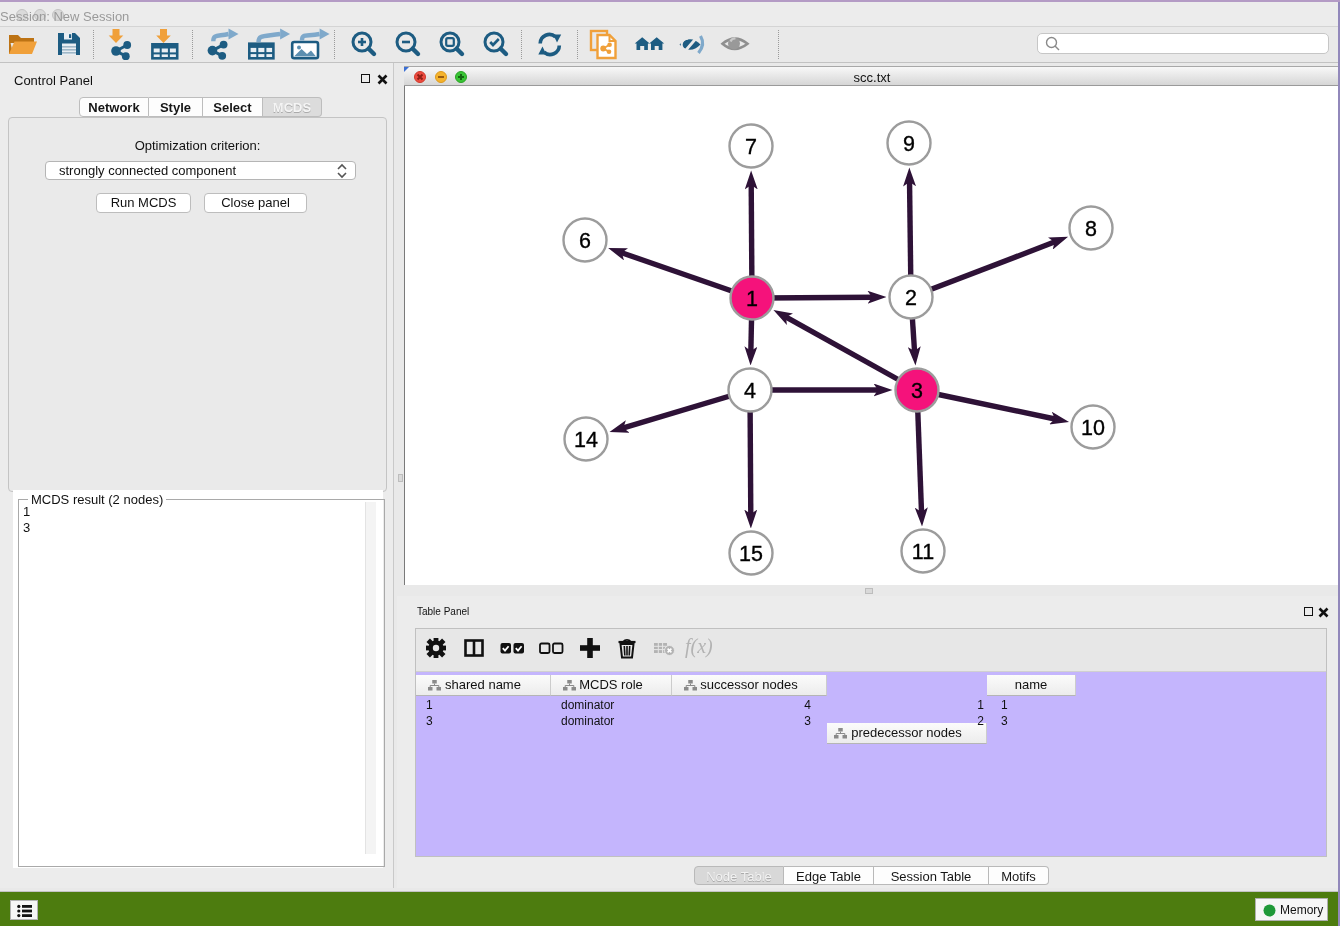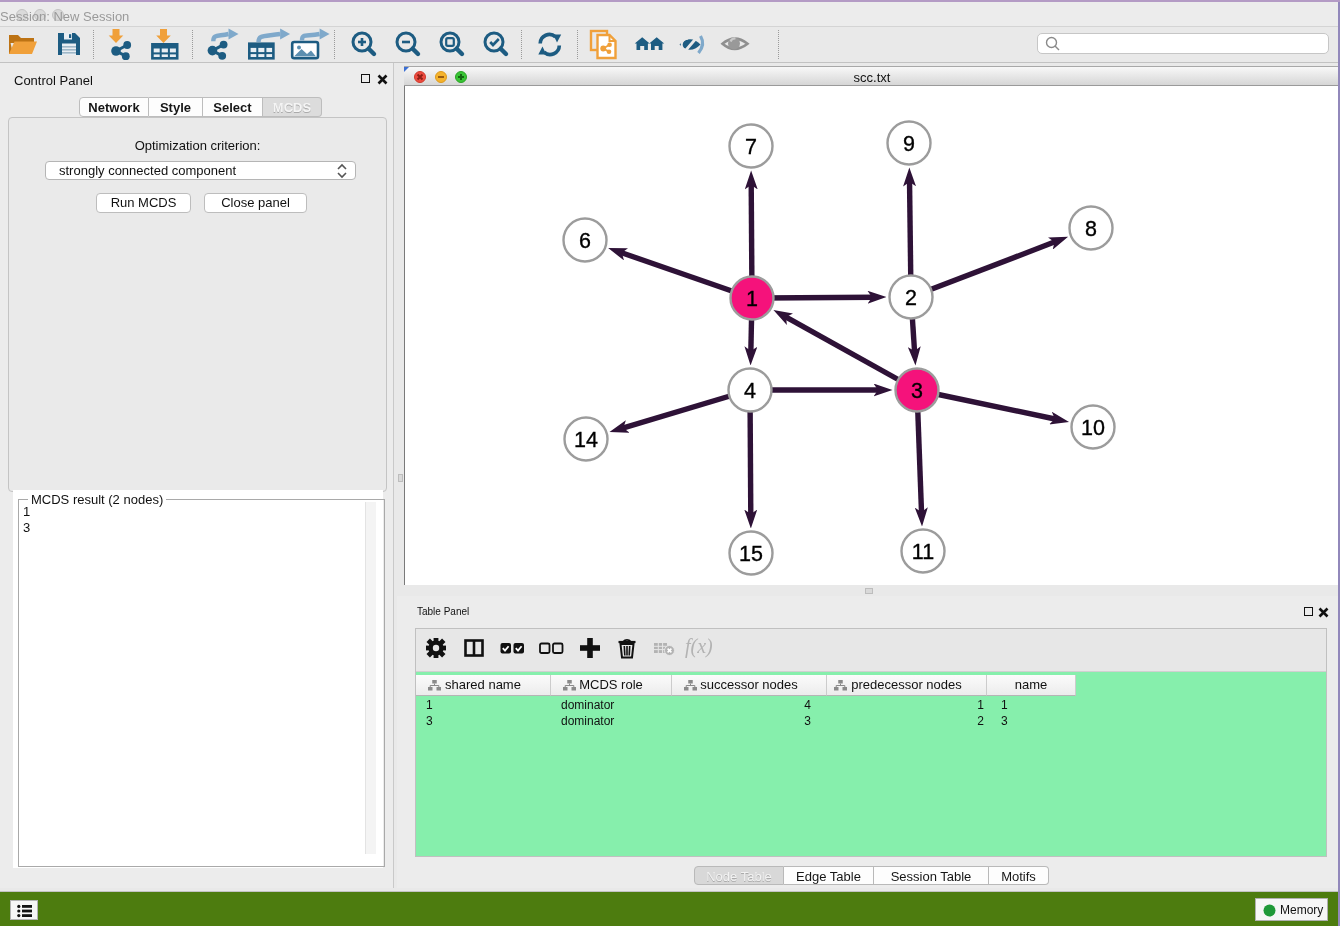--- a/index.html
+++ b/index.html
@@ -34,21 +34,21 @@
 #scrollv{position:absolute;right:8px;top:2px;width:10px;height:352px;background:#f4f4f4;border-left:1px solid #e3e3e3;}
 
 #netframe{left:404px;top:66px;width:936px;height:519px;}
 #nettitle{left:0;top:0;width:936px;height:20px;background:linear-gradient(#f8f8f8,#d6d6d6);border-top:1px solid #a8a8a8;border-bottom:1px solid #9a9a9a;box-sizing:border-box;}
 .mtl{position:absolute;top:4px;width:12px;height:12px;border-radius:50%;box-sizing:border-box;}
 #netcanvas{left:0;top:20px;width:936px;height:499px;background:#fff;border-left:1px solid #7a7a7a;box-sizing:border-box;}
 #rightedge{left:1338px;top:2px;width:2px;height:924px;background:#9288bb;z-index:50;}
 
 #tpanel{left:397px;top:596px;width:943px;height:292px;background:#ececec;}
 #tphead{left:20px;top:10px;font-size:10px;color:#111;}
-#tcontainer{left:18px;top:32px;width:912px;height:229px;background:#86efac;border:1px solid #c0c0c0;box-sizing:border-box;}
+#tcontainer{left:18px;top:32px;width:912px;height:229px;background:#c4b5fd;border:1px solid #c0c0c0;box-sizing:border-box;}
 #ttoolbar{left:0;top:0;width:910px;height:42px;background:#e7e7e7;border-bottom:1px solid #d0d0d0;}
 .th{position:absolute;top:46px;height:21px;background:linear-gradient(#fbfbfb,#ececec);border-right:1px solid #cccccc;border-bottom:1px solid #b5b5b5;box-sizing:border-box;font-size:13px;text-align:center;line-height:20px;color:#111;}
 .td{position:absolute;font-size:12px;color:#111;}
 .btabs{position:absolute;display:flex;height:19px;}
 .btab{height:19px;line-height:19px;text-align:center;font-size:13px;font-weight:normal;color:#161616;background:#fdfdfd;border:1px solid #b9b9b9;border-left:none;box-sizing:border-box;}
 .btab.first{border-left:1px solid #b9b9b9;border-radius:4px 0 0 4px;}
 .btab.last{border-radius:0 4px 4px 0;}
 .btab.sel{background:#d8d8d8;color:#f2f2f2;text-shadow:0 1px 0 #aaa;}
 #statusbar{left:0;top:891px;width:1340px;height:35px;background:#4d7c0f;border-top:1px solid #c3c3c3;box-sizing:border-box;}
 #listbtn{left:10px;top:8px;width:28px;height:20px;background:#f6f6f6;border:1px solid #b4b4b4;box-sizing:border-box;}
@@ -373,21 +373,21 @@
           <path d="M6.5 3.5 V5.5 M2.2 7 V5.5 H10.8 V7" fill="none" stroke="#8a8a8a" stroke-width="1"></path>
         </svg>MCDS role</div>
     <div class="th" style="left:256px;width:155px;"><svg style="position:absolute;left:12px;top:5px;" width="13" height="11" viewBox="0 0 13 11">
           <g fill="#8a8a8a">
             <rect x="4.25" y="0" width="4.5" height="3.5"></rect>
             <rect x="0" y="7" width="4.5" height="3.5"></rect>
             <rect x="8.5" y="7" width="4.5" height="3.5"></rect>
           </g>
           <path d="M6.5 3.5 V5.5 M2.2 7 V5.5 H10.8 V7" fill="none" stroke="#8a8a8a" stroke-width="1"></path>
         </svg>successor nodes</div>
-    <div class="th" style="left:411px;width:160px;"><svg style="position:absolute;left:7px;top:5px;" width="13" height="11" viewBox="0 0 13 11">
+    <div class="th" style="left:411px;width:160px;margin-top:48px;"><svg style="position:absolute;left:7px;top:5px;" width="13" height="11" viewBox="0 0 13 11">
           <g fill="#8a8a8a">
             <rect x="4.25" y="0" width="4.5" height="3.5"></rect>
             <rect x="0" y="7" width="4.5" height="3.5"></rect>
             <rect x="8.5" y="7" width="4.5" height="3.5"></rect>
           </g>
           <path d="M6.5 3.5 V5.5 M2.2 7 V5.5 H10.8 V7" fill="none" stroke="#8a8a8a" stroke-width="1"></path>
         </svg>predecessor nodes</div>
     <div class="th" style="left:571px;width:89px;">name</div>
     <div class="td" style="left:10px;top:69px;">1</div>
     <div class="td" style="left:145px;top:69px;">dominator</div>

